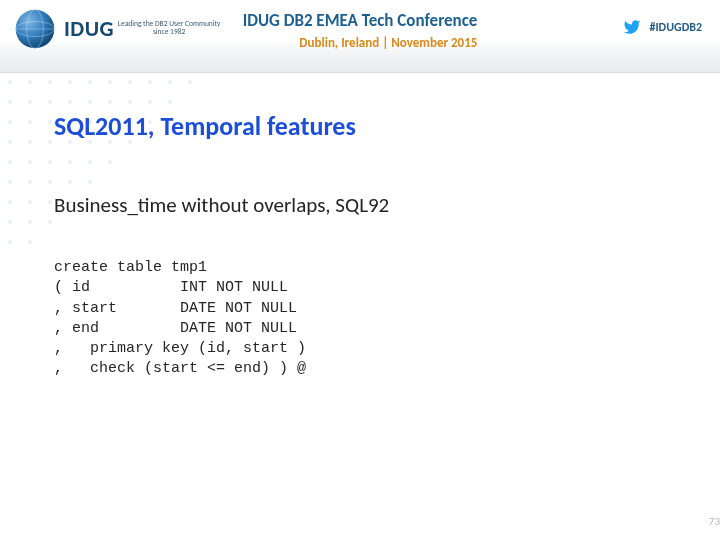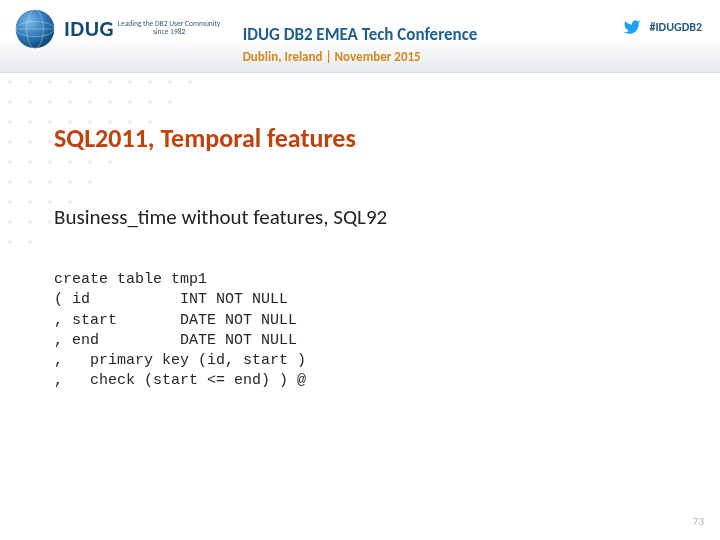--- a/index.html
+++ b/index.html
@@ -47,23 +47,23 @@
   .tagline {
     font-size: 7.5px;
     color: #3a5b73;
     line-height: 1.1;
     margin-top: 2px;
     max-width: 110px;
   }
   .center-titles {
     position: absolute;
     left: 50%;
-    top: 24px;
+    top: 10px;
     transform: translateX(-50%);
-    text-align: left;
+    text-align: right;
   }
   .conf-title {
     font-size: 17px;
     font-weight: 700;
     color: #1e5f8e;
   }
   .conf-sub {
     font-size: 13px;
     font-weight: 600;
     color: #d58a1f;
@@ -99,40 +99,40 @@
   }
   .content {
     position: absolute;
     left: 54px;
     top: 110px;
     right: 40px;
   }
   .slide-title {
     font-size: 26px;
     font-weight: 700;
-    color: #c2410c;
-    margin: 12px 0 50px 0;
+    color: #1d4ed8;
+    margin: 0 0 50px 0;
   }
   .subheading {
     font-size: 21px;
     font-weight: 400;
     color: #242424;
     margin: 0 0 40px 0;
   }
   .code {
     font-family: "Courier New", Courier, monospace;
     font-size: 15px;
     line-height: 1.35;
     color: #262626;
     white-space: pre;
     margin-top: 39px;
   }
   .page-num {
     position: absolute;
-    right: 16px;
+    right: 0;
     bottom: 12px;
     font-size: 11px;
     color: #b0b6bb;
   }
 </style>
 </head>
 <body>
 
 <div class="header">
   <div class="logo-wrap">
@@ -222,21 +222,21 @@
     <circle cx="10" cy="150" r="2"></circle>
       <circle cx="30" cy="150" r="2"></circle>
       <circle cx="50" cy="150" r="2"></circle>
     <circle cx="10" cy="170" r="2"></circle>
       <circle cx="30" cy="170" r="2"></circle>
   </g>
 </svg>
 
 <div class="content">
   <h1 class="slide-title">SQL2011, Temporal features</h1>
-  <div class="subheading">Business_time without features, SQL92</div>
+  <div class="subheading">Business_time without overlaps, SQL92</div>
   <div class="code">create table tmp1
 ( id          INT NOT NULL
 , start       DATE NOT NULL
 , end         DATE NOT NULL
 ,   primary key (id, start )
 ,   check (start &lt;= end) ) @</div>
 </div>
 
 <div class="page-num">73</div>
 

